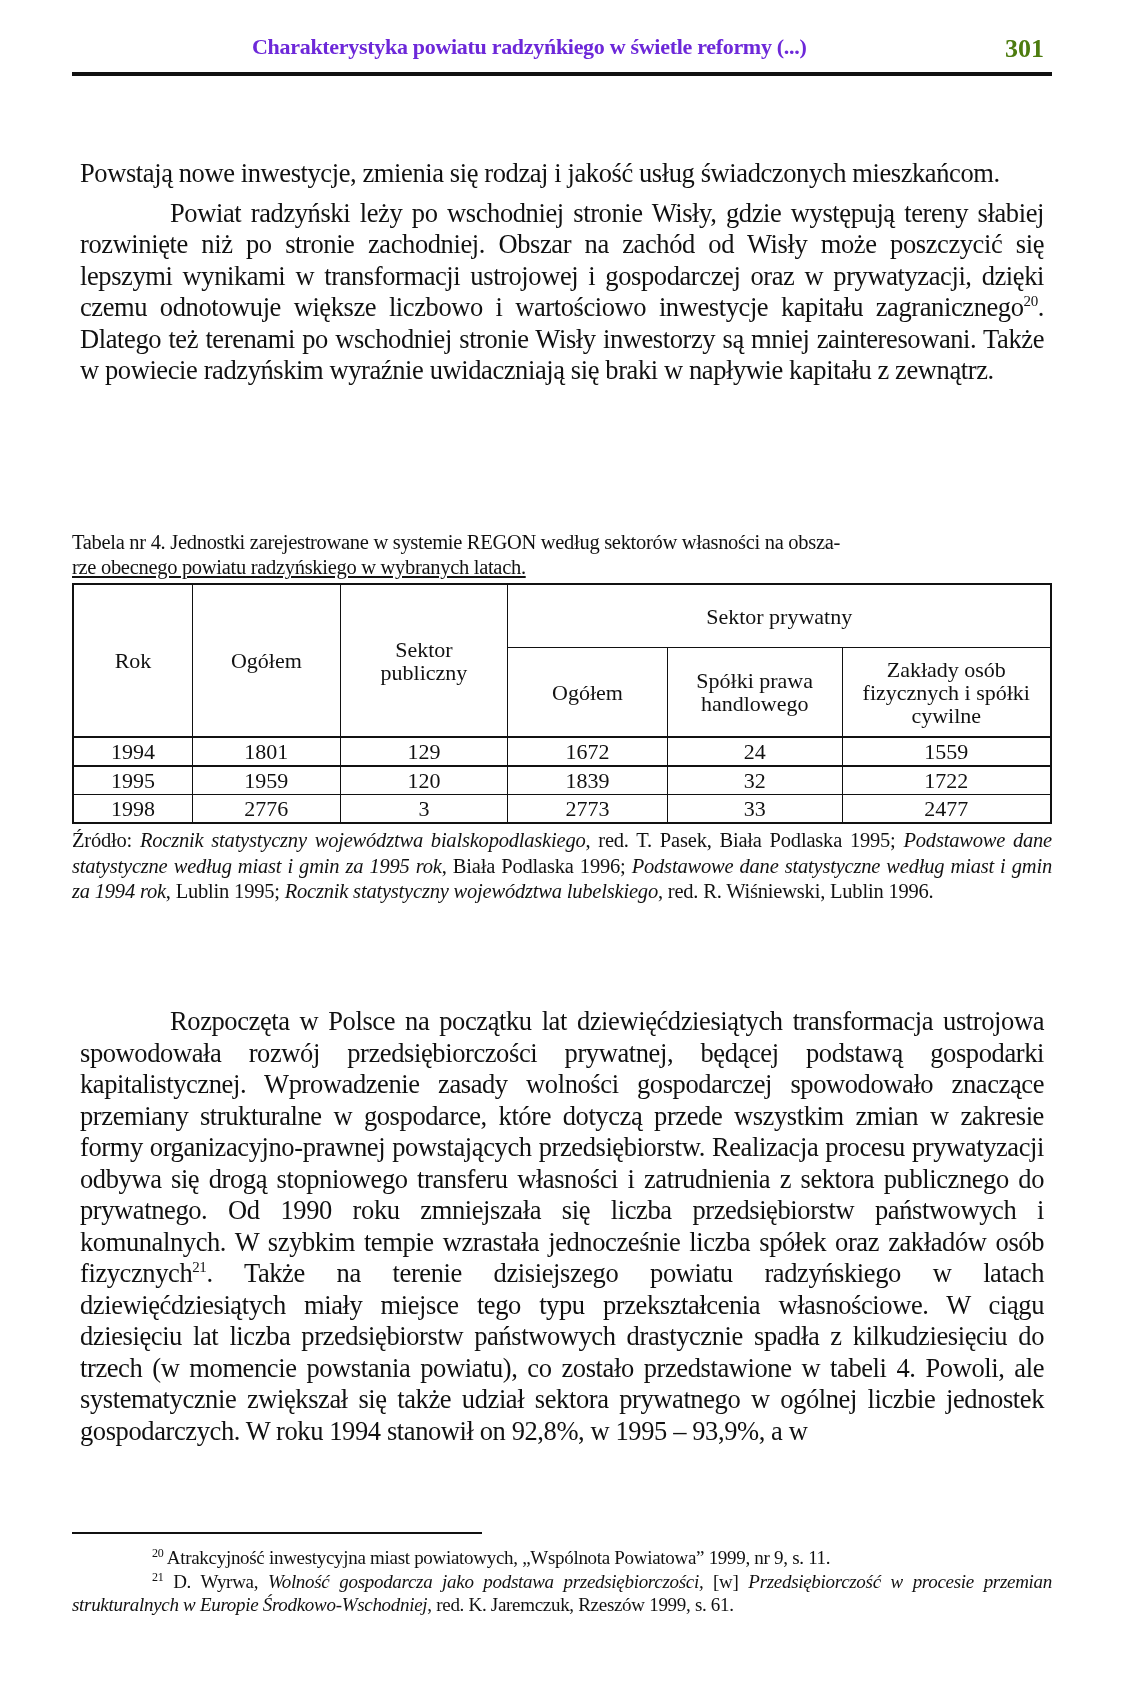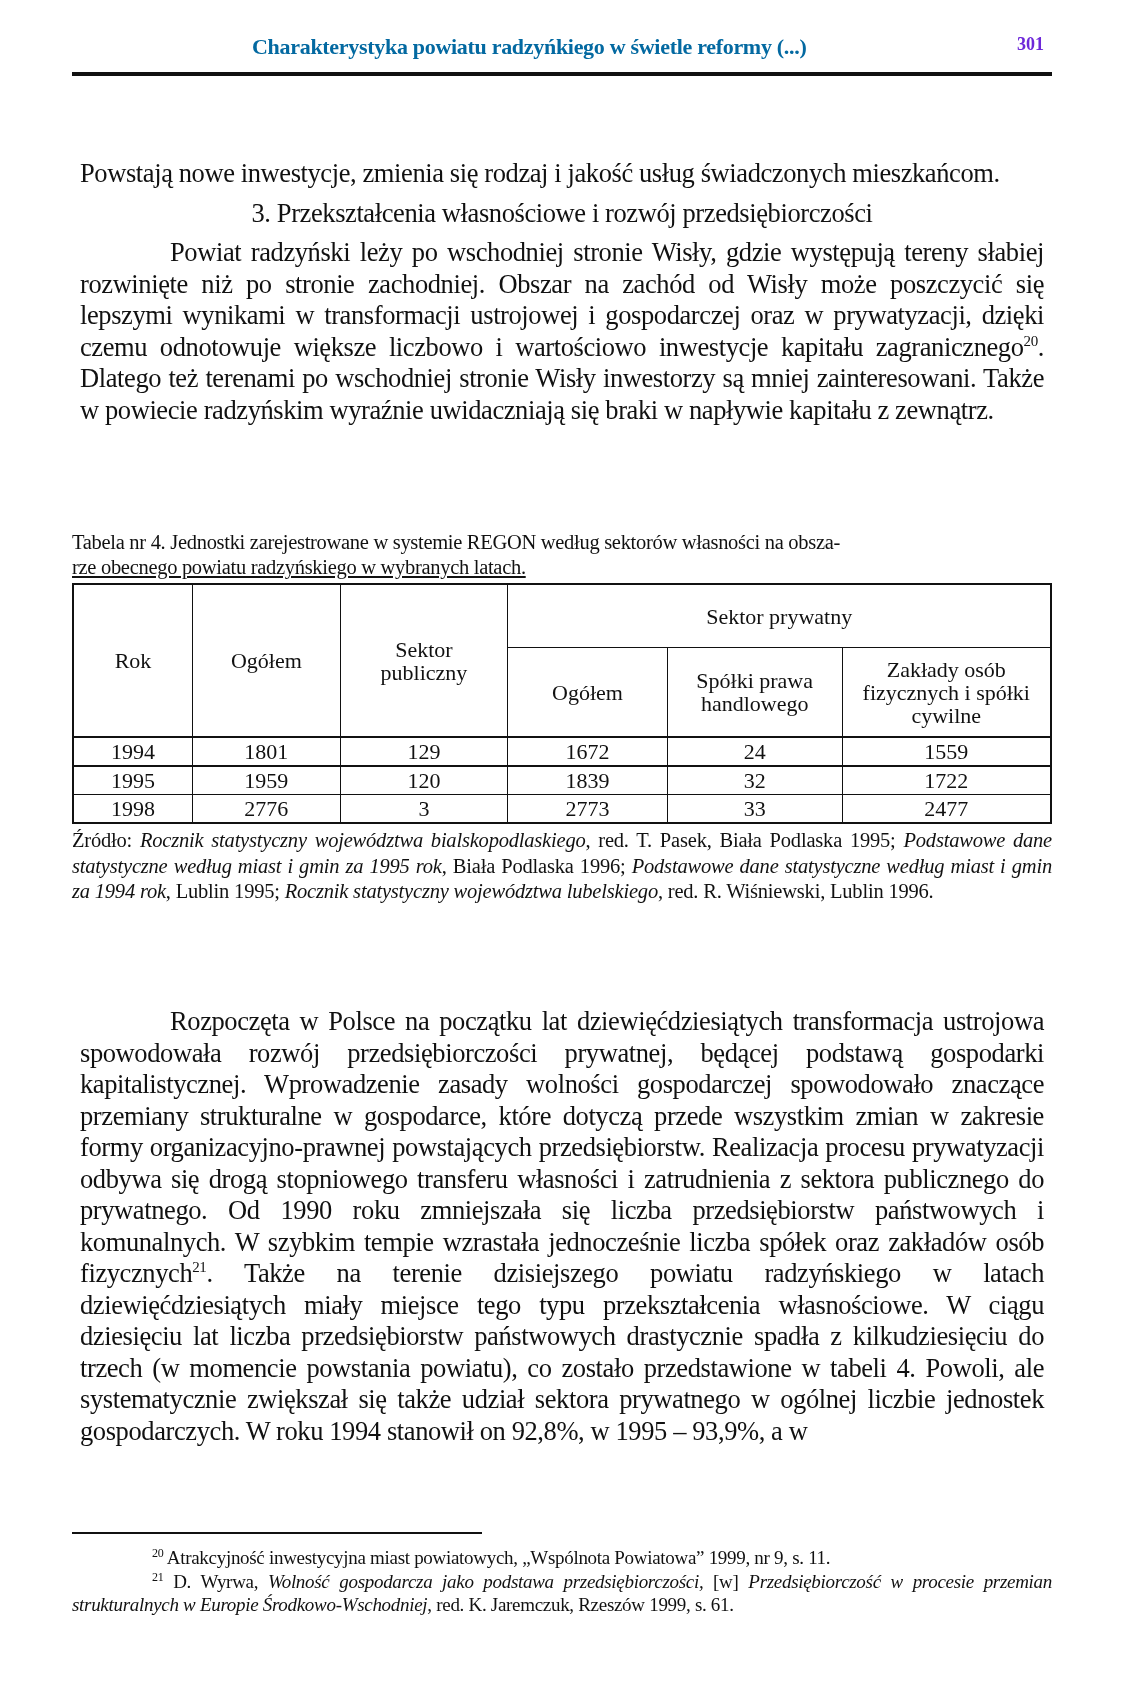--- a/index.html
+++ b/index.html
@@ -5,24 +5,24 @@
   html, body { margin: 0; padding: 0; background: #ffffff; }
   body {
     width: 1144px; height: 1694px; position: relative; overflow: hidden;
     font-family: "Liberation Serif", "DejaVu Serif", serif; color: #111;
   }
   .page-header {
     position: absolute; left: 72px; top: 30px; width: 980px; height: 40px;
   }
   .running-head {
     position: absolute; left: 180px; top: 4px;
-    font-size: 22px; letter-spacing: -0.3px; font-weight: bold; color: #0369a1;
+    font-size: 22px; letter-spacing: -0.3px; font-weight: bold; color: #6d28d9;
   }
   .page-number {
-    position: absolute; right: 8px; top: 4px; font-size: 18px; font-weight: bold; color: #6d28d9;
+    position: absolute; right: 8px; top: 4px; font-size: 26px; font-weight: bold; color: #4d7c0f;
   }
   .header-rule {
     position: absolute; left: 0; top: 42px; width: 980px; height: 4px; background: #111;
   }
   .body-text {
     position: absolute; left: 72px; width: 980px;
     font-size: 26.5px; line-height: 31.5px; text-align: justify; letter-spacing: -0.4px;
   }
   .body-text p { margin: 8px; }
   .indent { text-indent: 90px; }
@@ -75,21 +75,20 @@
 <body>
 
 <div class="page-header">
   <span class="running-head">Charakterystyka powiatu radzyńkiego w świetle reformy (...)</span>
   <span class="page-number">301</span>
   <div class="header-rule"></div>
 </div>
 
 <div class="body-text" id="para1">
   <p>Powstają nowe inwestycje, zmienia się rodzaj i jakość usług świadczonych mieszkańcom.</p>
-  <p class="section-heading">3. Przekształcenia własnościowe i rozwój przedsiębiorczości</p>
   <p class="indent"><span>Powiat radzyński leży po wschodniej stronie Wisły, gdzie występują tereny słabiej rozwinięte niż po stronie zachodniej. Obszar na zachód od Wisły może poszczycić się lepszymi wynikami w transformacji ustrojowej i gospodarczej oraz w prywatyzacji, dzięki czemu odnotowuje większe liczbowo i wartościowo inwestycje kapitału zagranicznego</span><sup>20</sup><span>. Dlatego też terenami po wschodniej stronie Wisły inwestorzy są mniej zainteresowani. Także w powiecie radzyńskim wyraźnie uwidaczniają się braki w napływie kapitału z zewnątrz.</span></p>
 </div>
 
 <div class="caption">
   <div>Tabela nr 4. Jednostki zarejestrowane w systemie REGON według sektorów własności na obsza-</div>
   <div class="underline-part">rze obecnego powiatu radzyńskiego w wybranych latach.</div>
 </div>
 
 <table class="regon">
   <colgroup>

